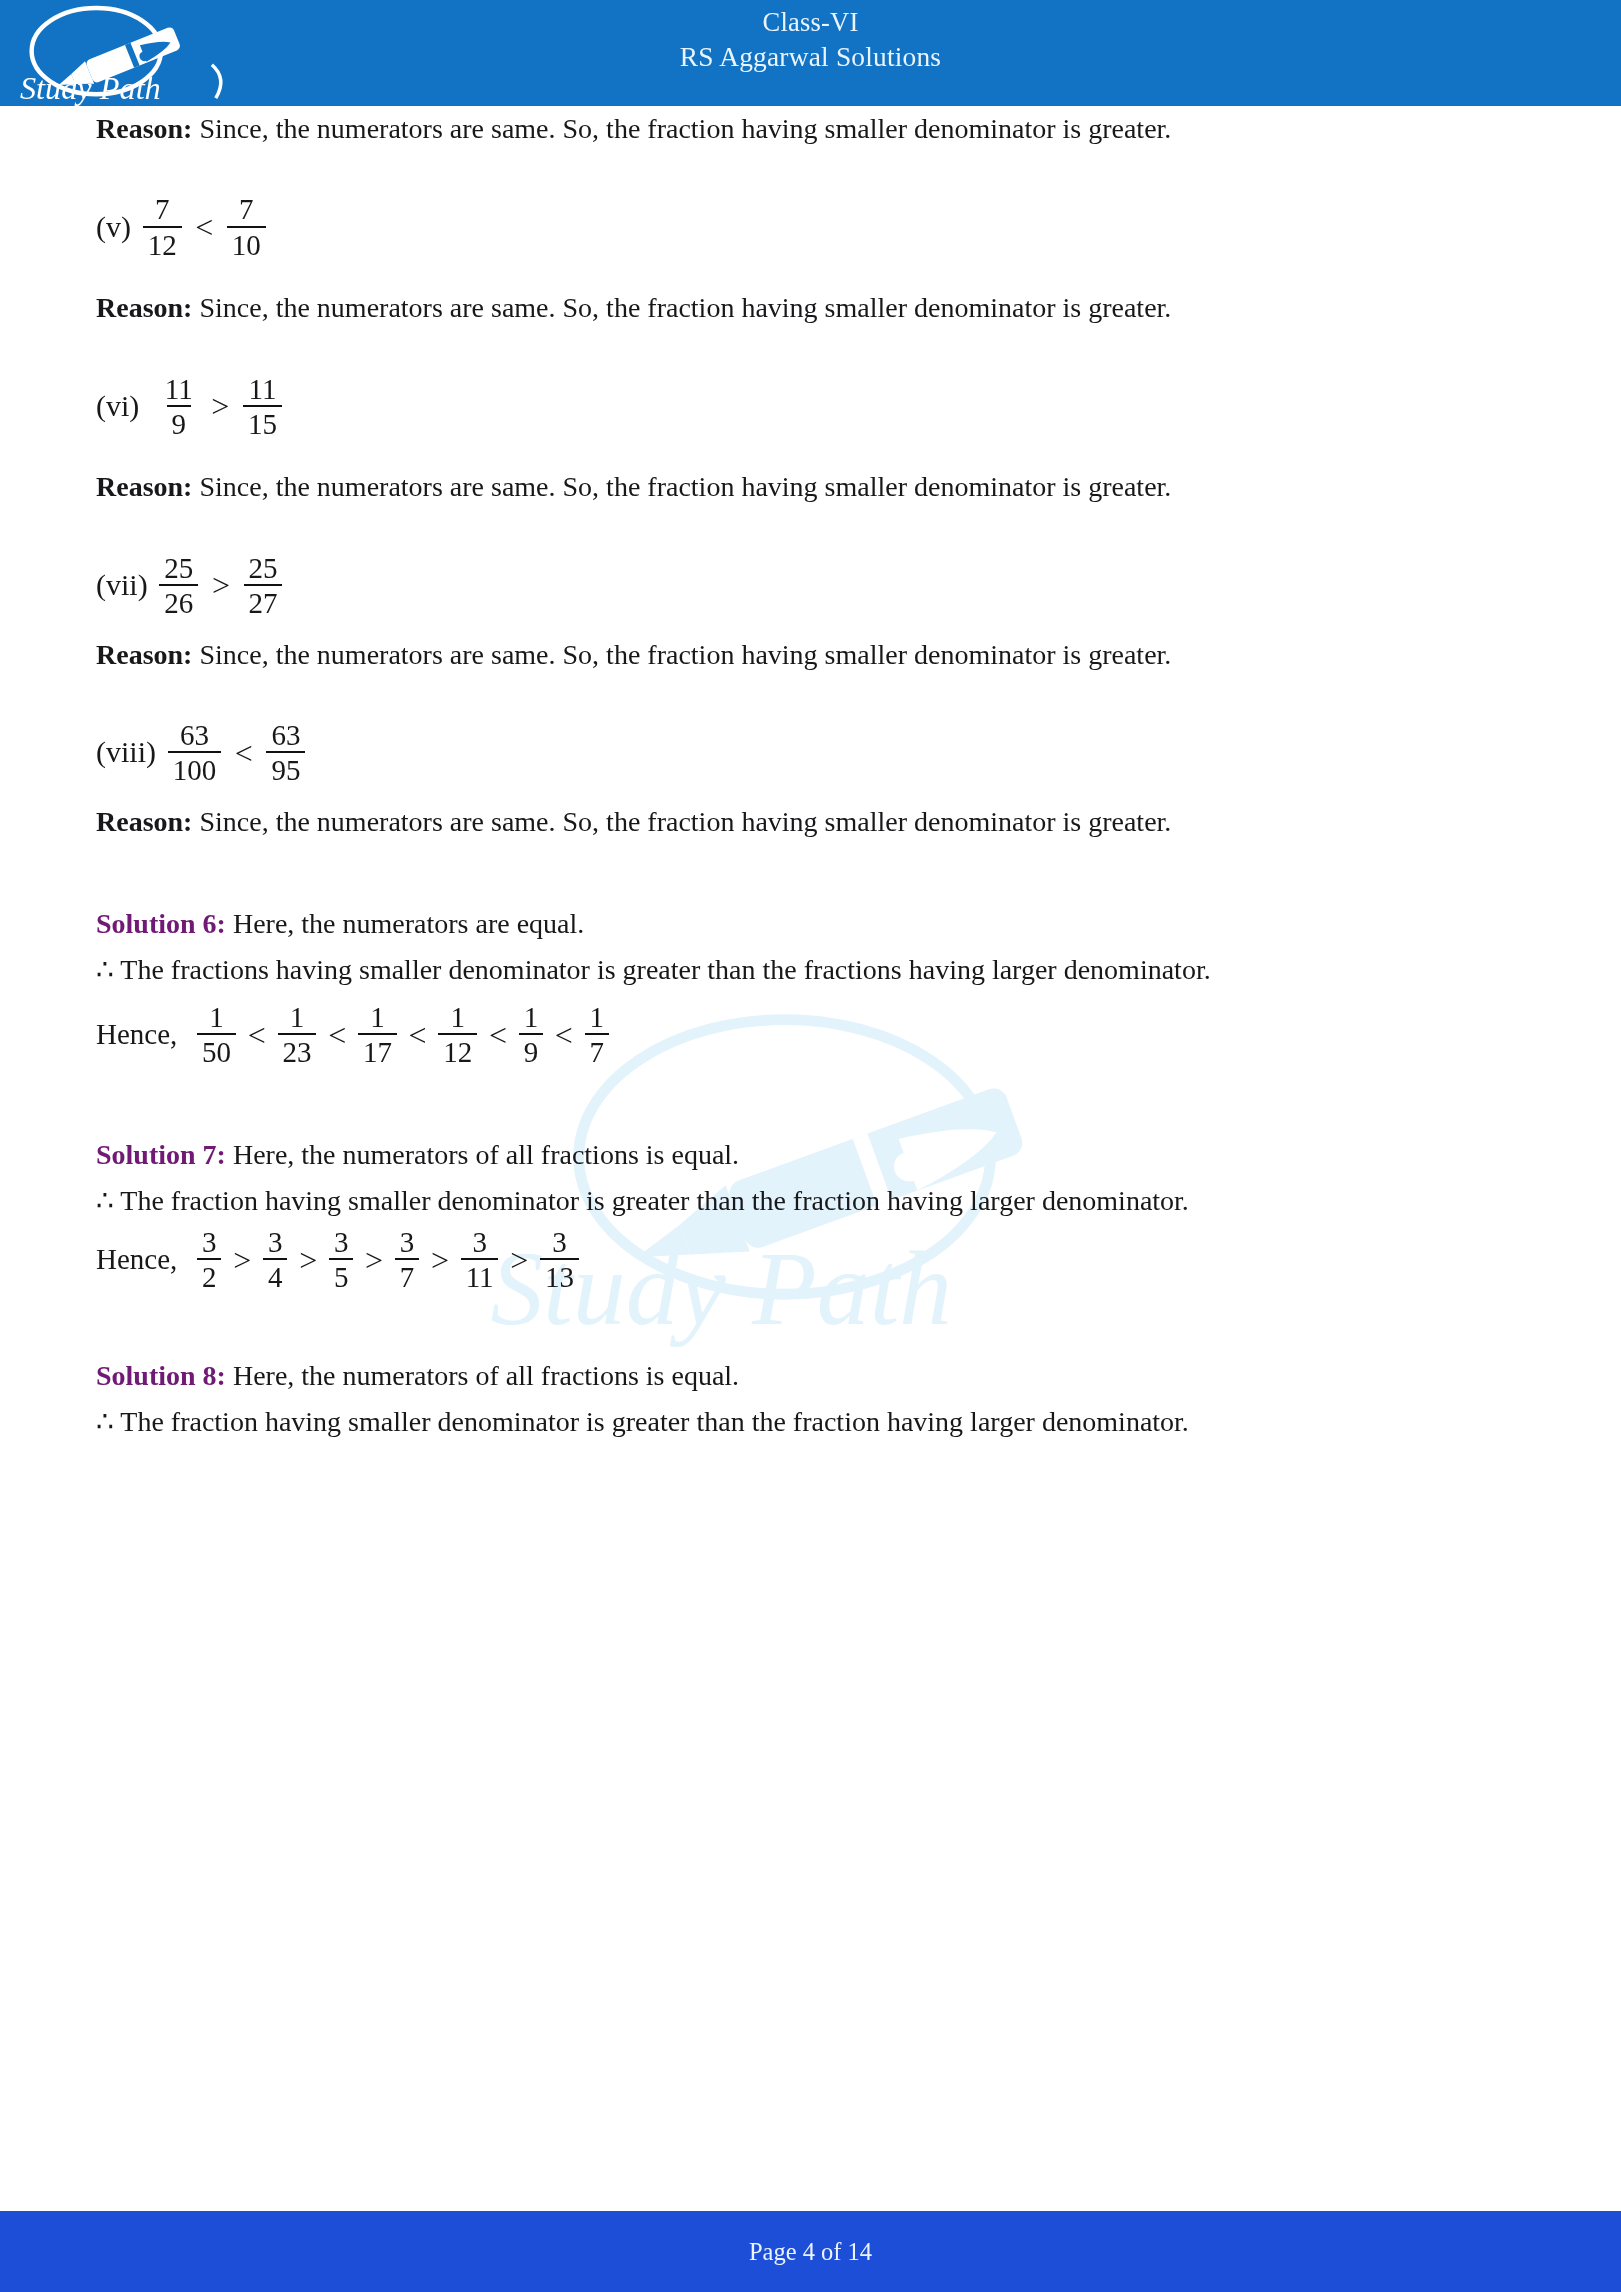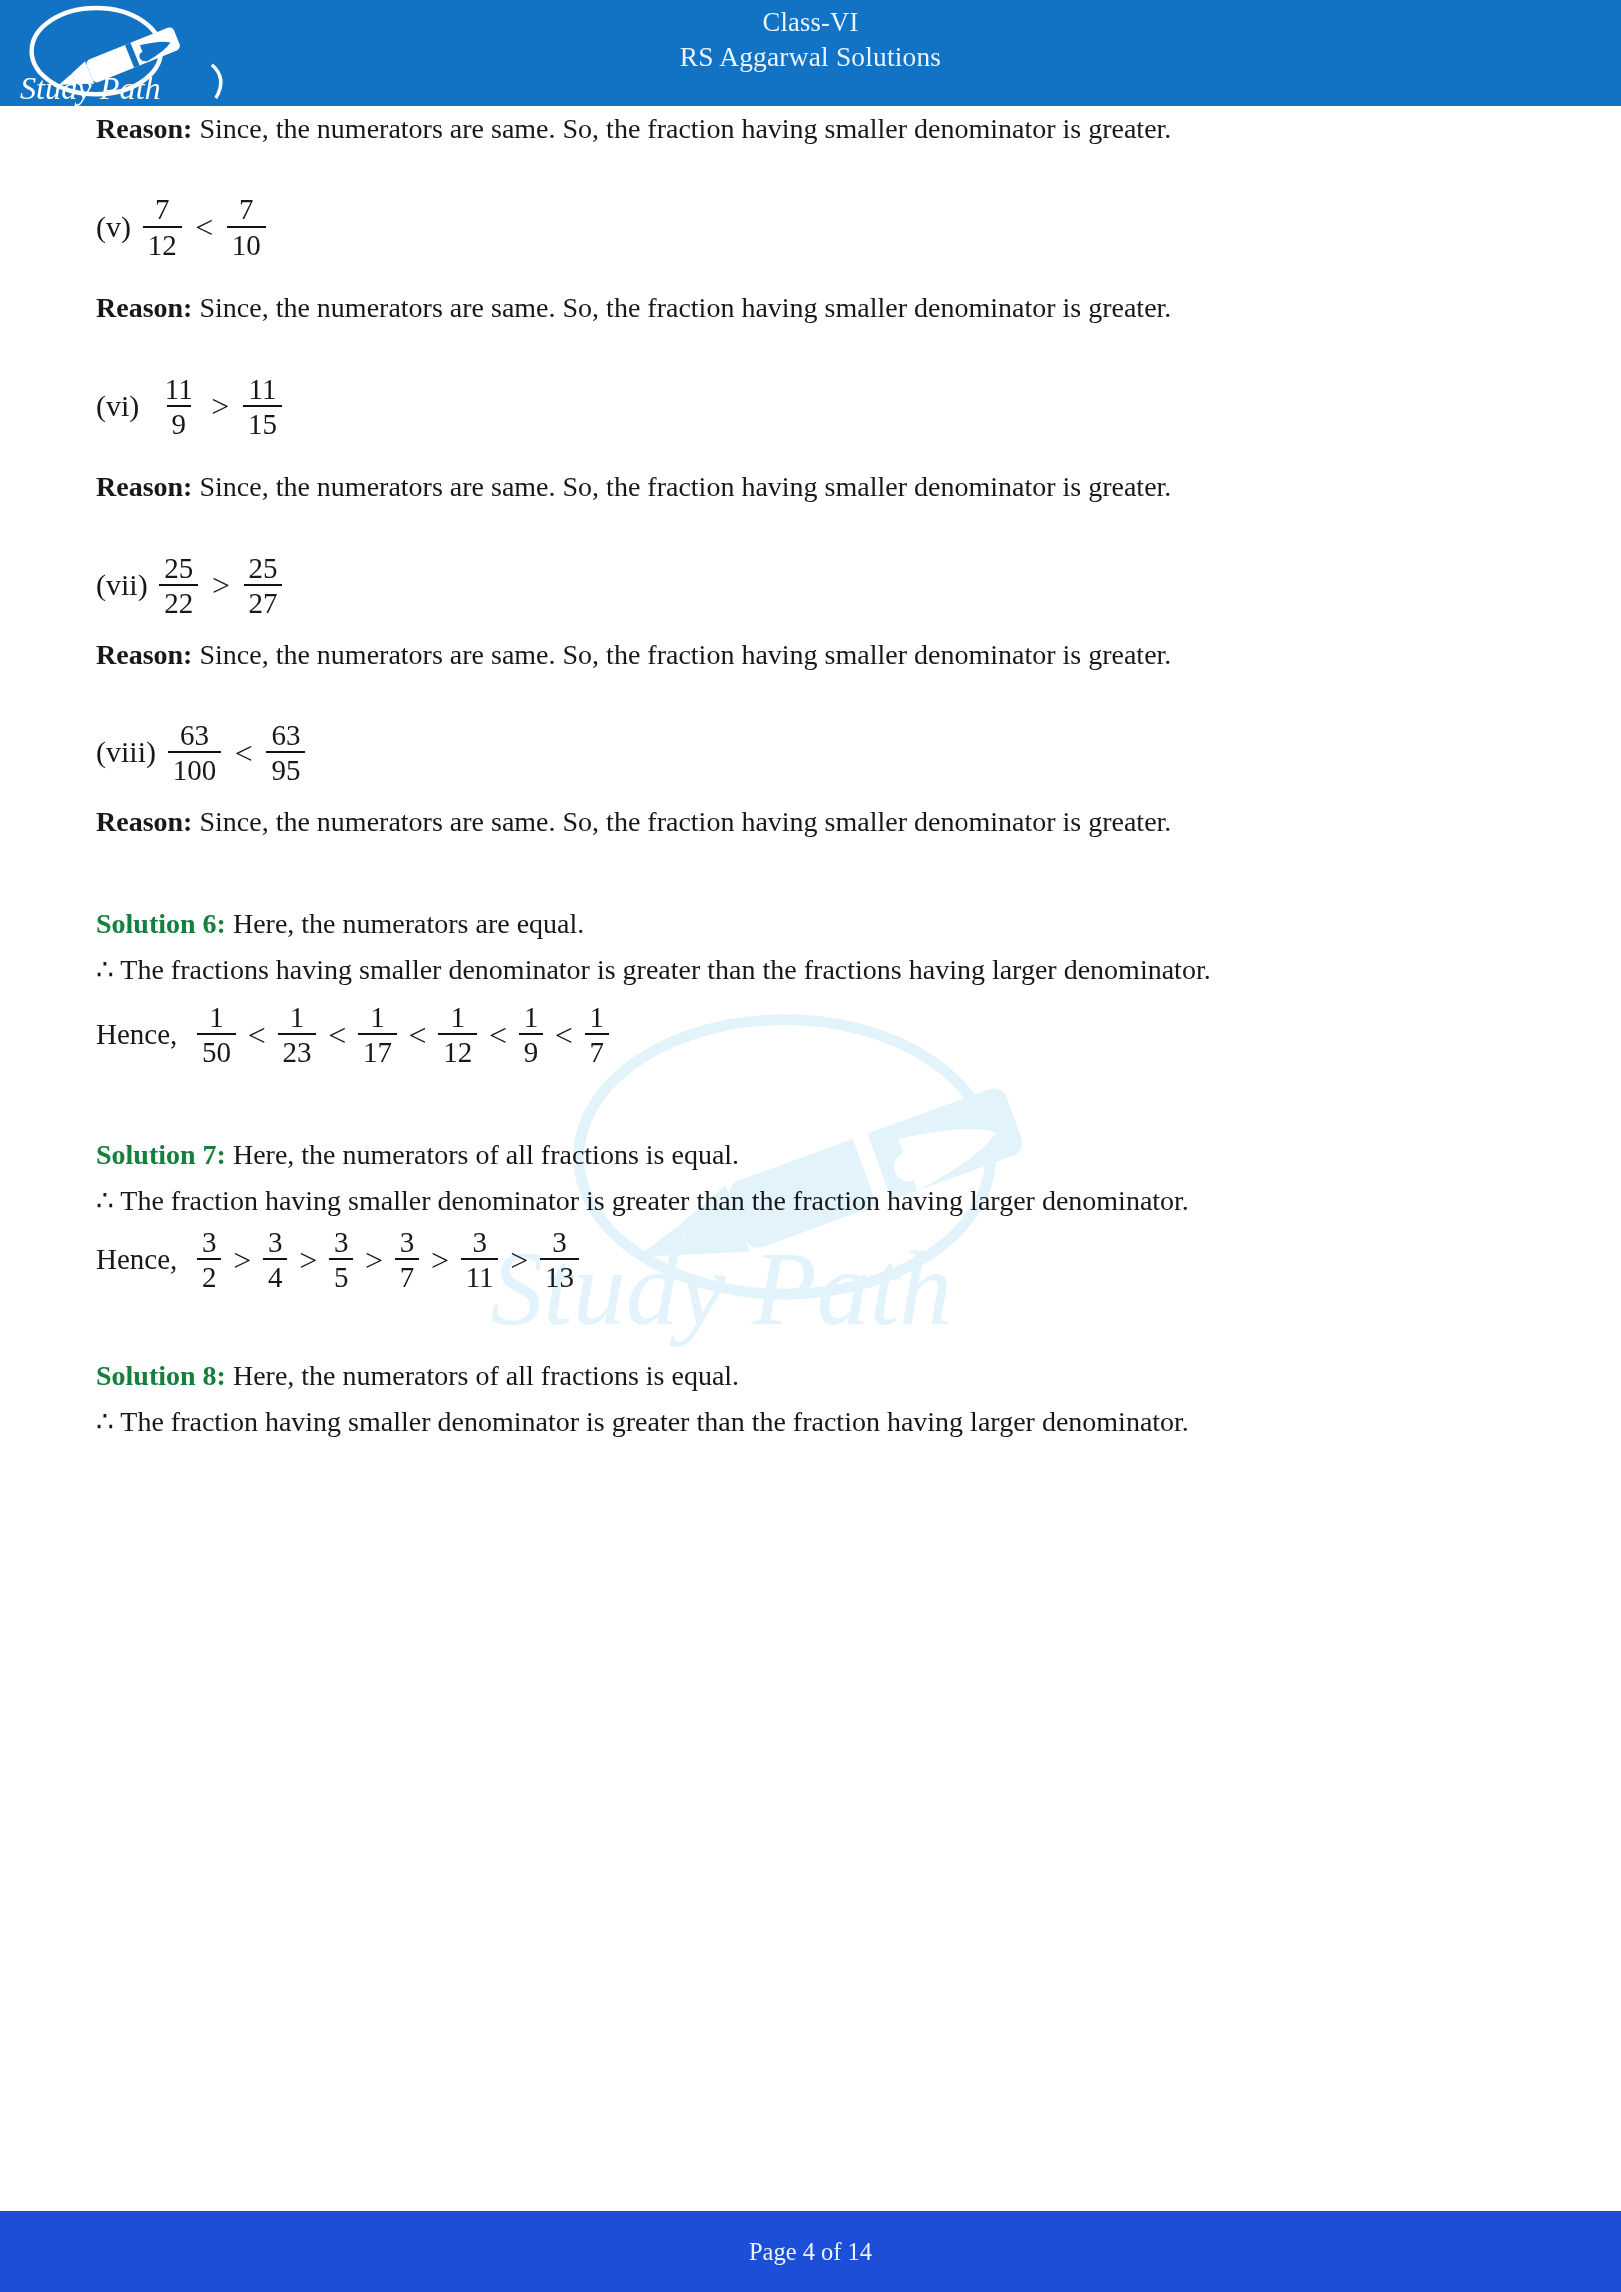--- a/index.html
+++ b/index.html
@@ -96,21 +96,21 @@
   }
   .para {
     margin: 0 0 0 0;
     font-size: 28px;
     line-height: 1.62;
   }
   .lbl-reason {
     font-weight: bold;
   }
   .lbl-solution {
-    color: #15803d;
+    color: #701a75;
     font-weight: bold;
   }
   .spacer-sm { height: 25.5px; }
   .spacer-md { height: 43px; }
   .spacer-lg { height: 57px; }
 
   
   .mathline {
     display: flex;
     align-items: center;
@@ -248,21 +248,21 @@
   <p class="para">
     <span class="lbl-reason">Reason:</span><span> Since, the numerators are same. So, the fraction having smaller denominator is greater.</span>
   </p>
 
   <div class="spacer-md"></div>
 
   <div class="mathline">
     <span class="roman">(vii)</span>
     <span class="frac">
       <span class="num">25</span>
-      <span class="den">22</span>
+      <span class="den">26</span>
     </span>
     <span class="op">&gt;</span>
     <span class="frac">
       <span class="num">25</span>
       <span class="den">27</span>
     </span>
   </div>
 
   <div class="spacer-sm" style="height:13.7px"></div>
 

